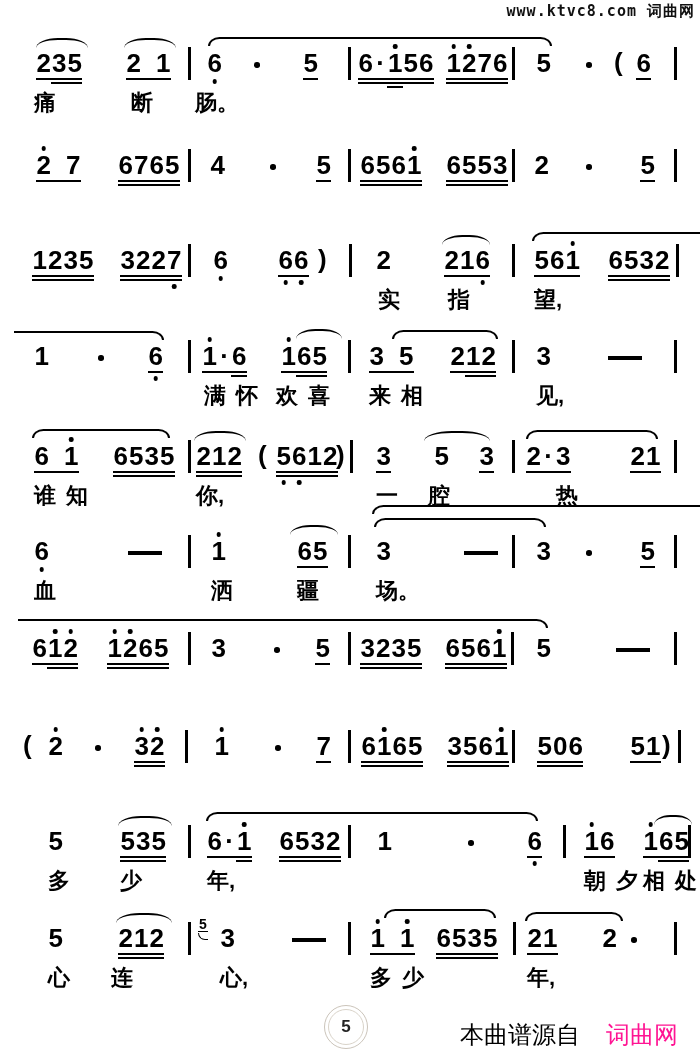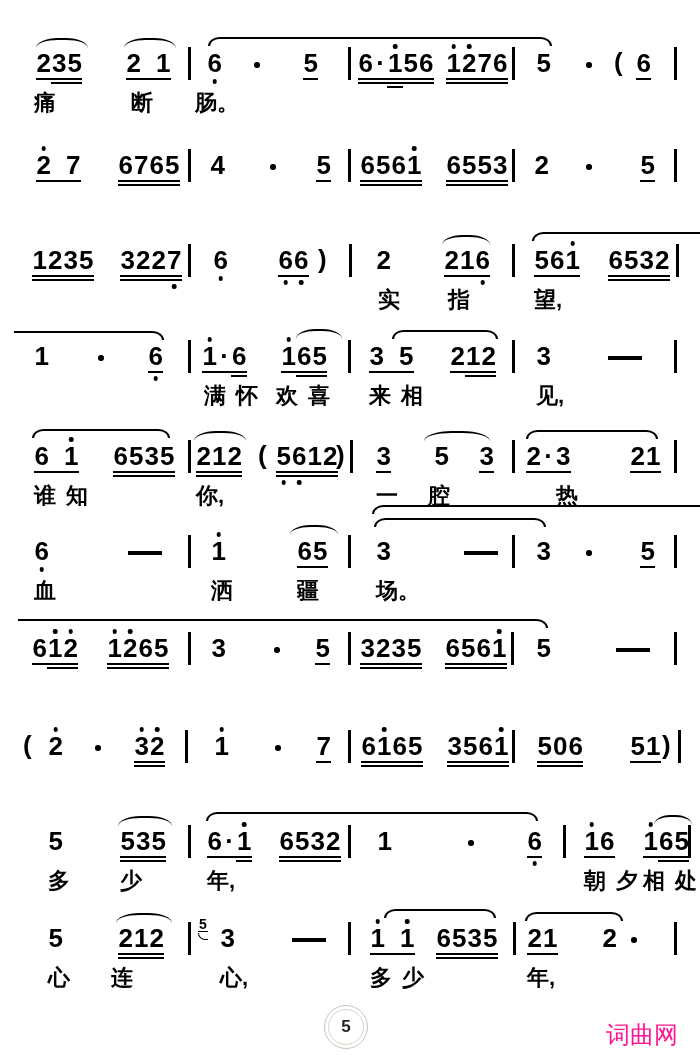--- a/index.html
+++ b/index.html
@@ -32,20 +32,21 @@
        display:flex;align-items:center;justify-content:center;}
   .orn::before{content:"";position:absolute;inset:3px;border:1px solid #d9d3c9;border-radius:50%;}
   .pg{font:700 17px "Liberation Sans",sans-serif;color:#222;}
   .src{position:absolute;top:1019px;left:460px;font:400 24px "Liberation Sans",sans-serif;color:#000;}
   .site{position:absolute;top:1019px;left:606px;font:400 24px "Liberation Sans",sans-serif;color:#ff1493;text-decoration:none;}
 </style>
 </head>
 <body>
 
 <div id="page">
+  <span class="wm">www.ktvc8.com 词曲网</span>
   <div>
       <span class="slur dome" style="left: 36px; top: 38px; position: absolute; width: 52px;"></span>
       <span class="slur dome" style="left: 124px; top: 38px; position: absolute; width: 52px;"></span>
       <span class="slur flat" style="left: 208px; top: 37px; position: absolute; width: 344px;"></span>
       <span class="ng" style="left: 36px; top: 50px; position: absolute;">
         <span class="cell">
           <span class="ch">2</span>
           <span class="uls">
             <b></b>
           </span>
@@ -1440,14 +1441,15 @@
       <span class="lyr" style="left: 48px; top: 963px; position: absolute;">心</span>
       <span class="lyr" style="left: 111px; top: 963px; position: absolute;">连</span>
       <span class="lyr" style="left: 220px; top: 963px; position: absolute;">心,</span>
       <span class="lyr" style="left: 370px; top: 963px; position: absolute;">多</span>
       <span class="lyr" style="left: 402px; top: 963px; position: absolute;">少</span>
       <span class="lyr" style="left: 527px; top: 963px; position: absolute;">年,</span>
     </div>
   <div class="orn">
     <span class="pg">5</span>
   </div>
+  <span class="src">本曲谱源自</span>
   <a class="site" href="#">词曲网</a>
 </div>
 
 </body></html>

